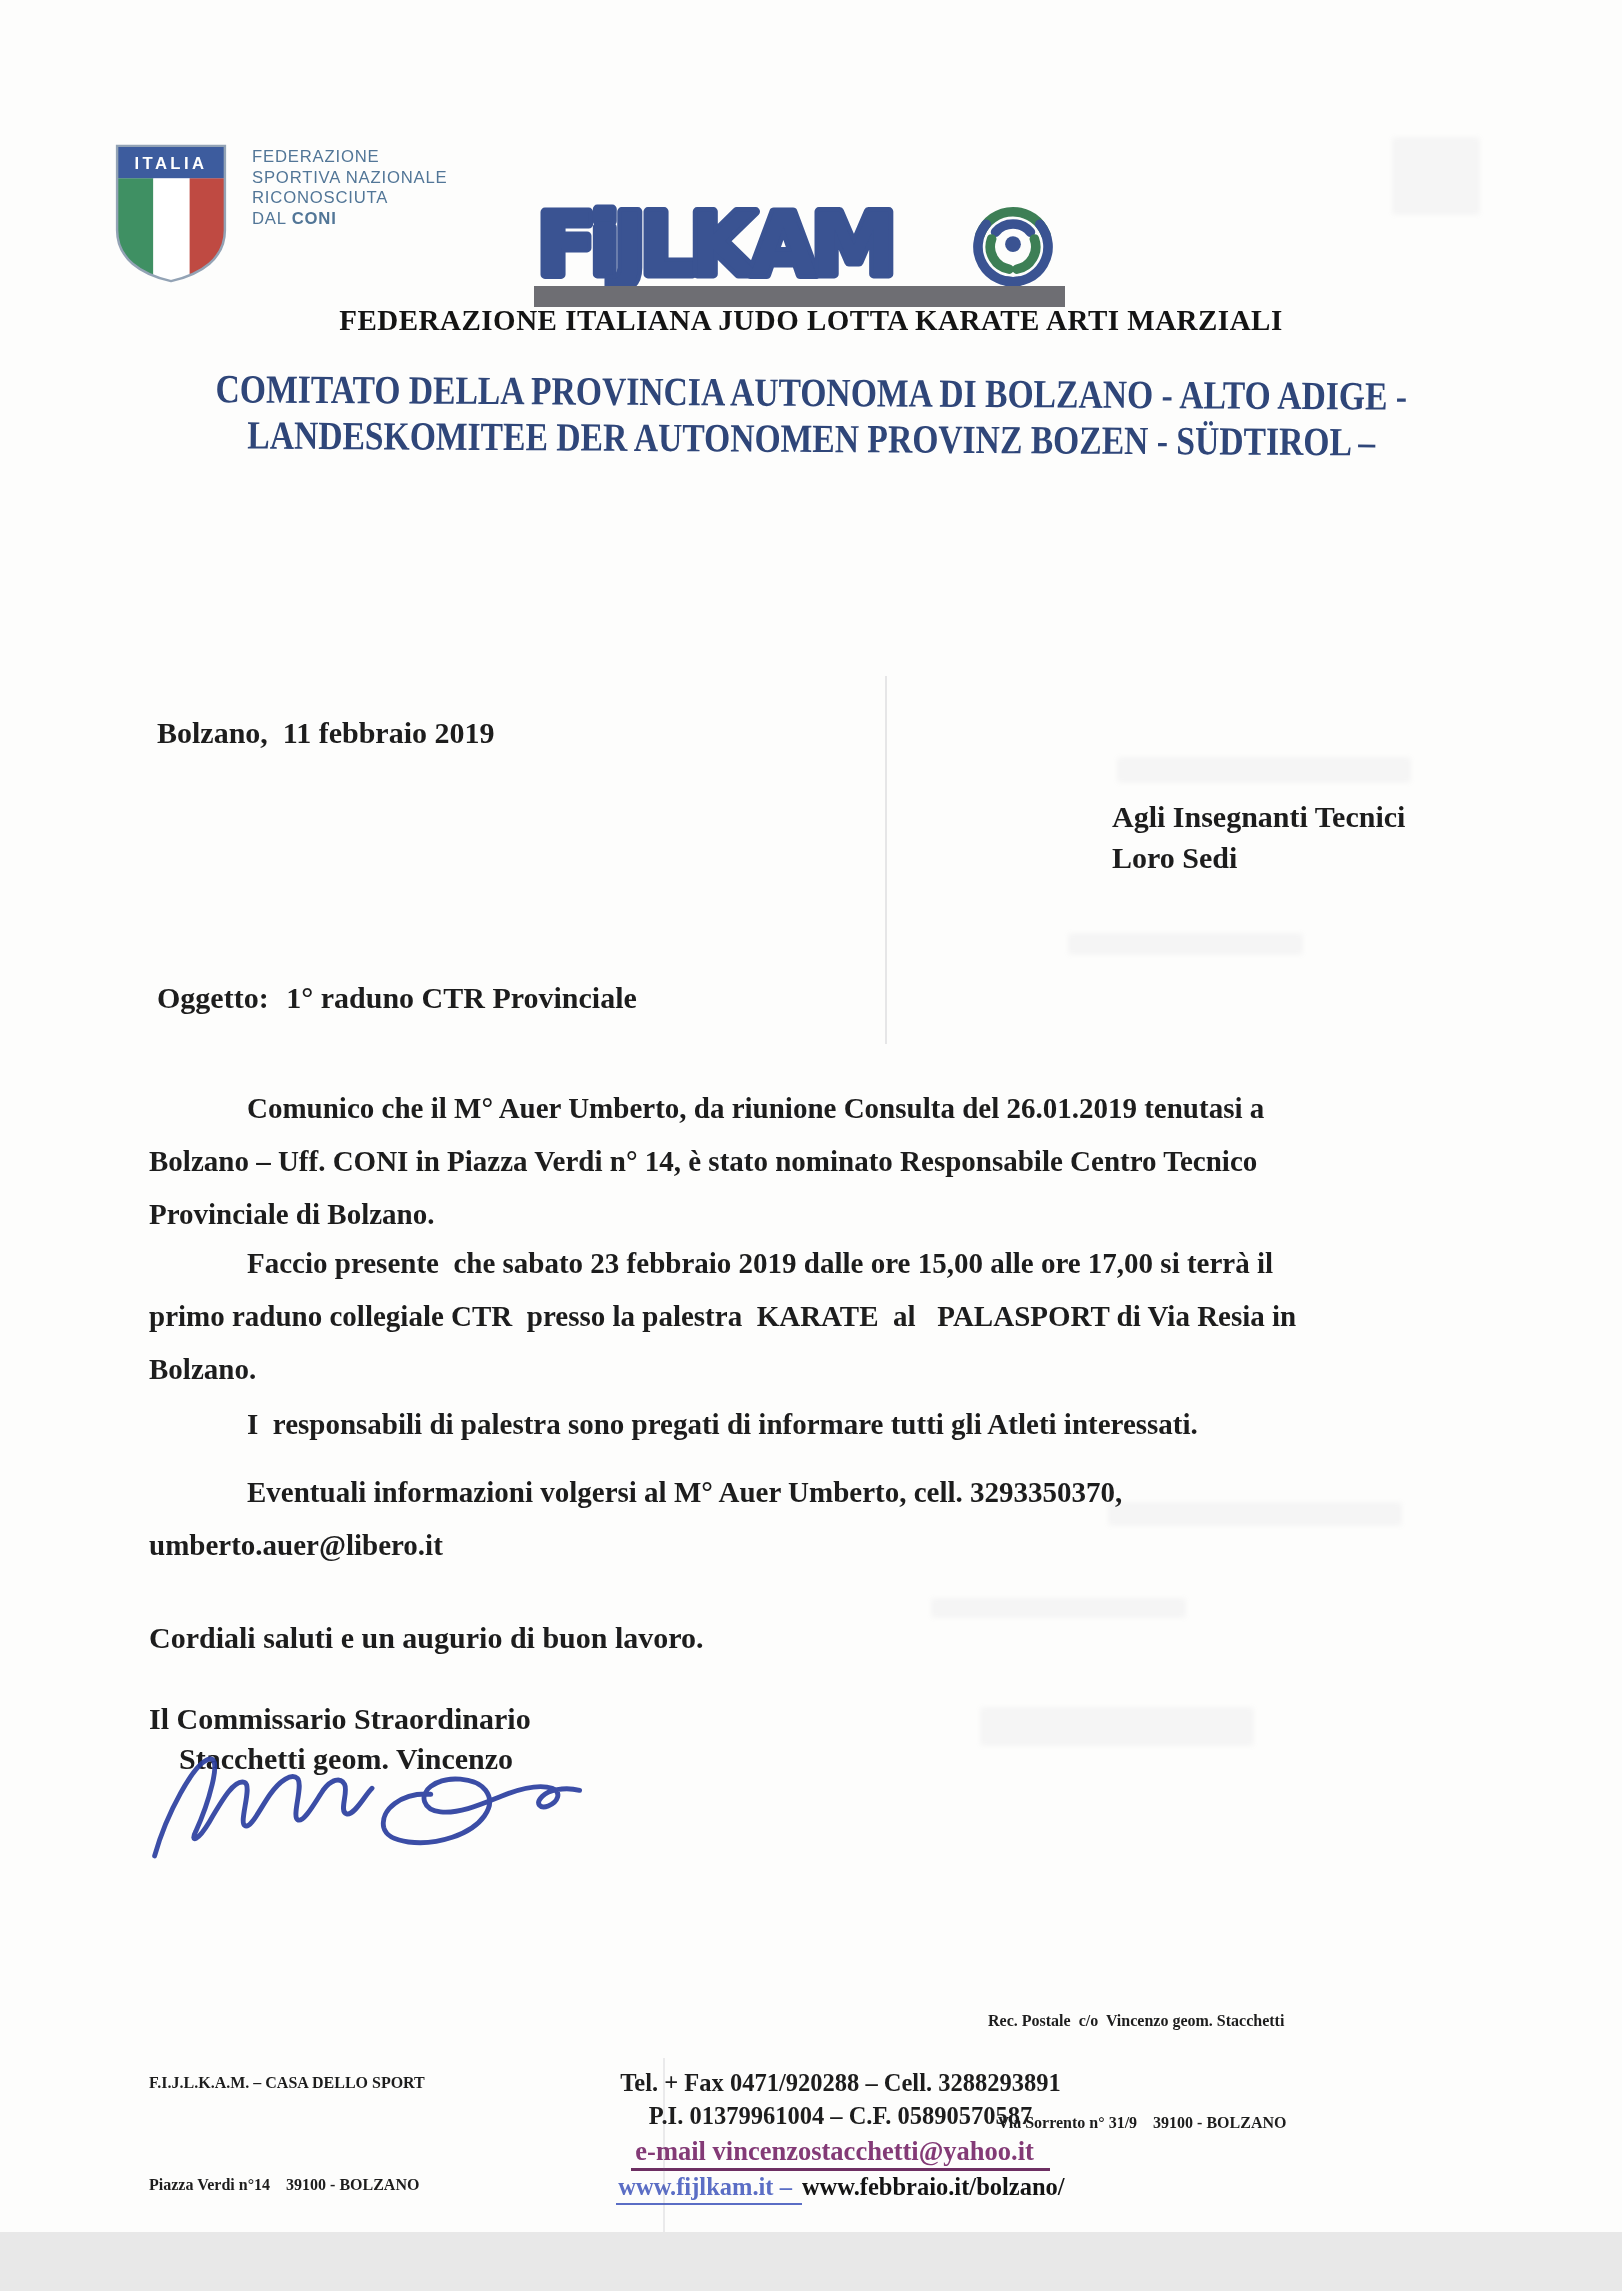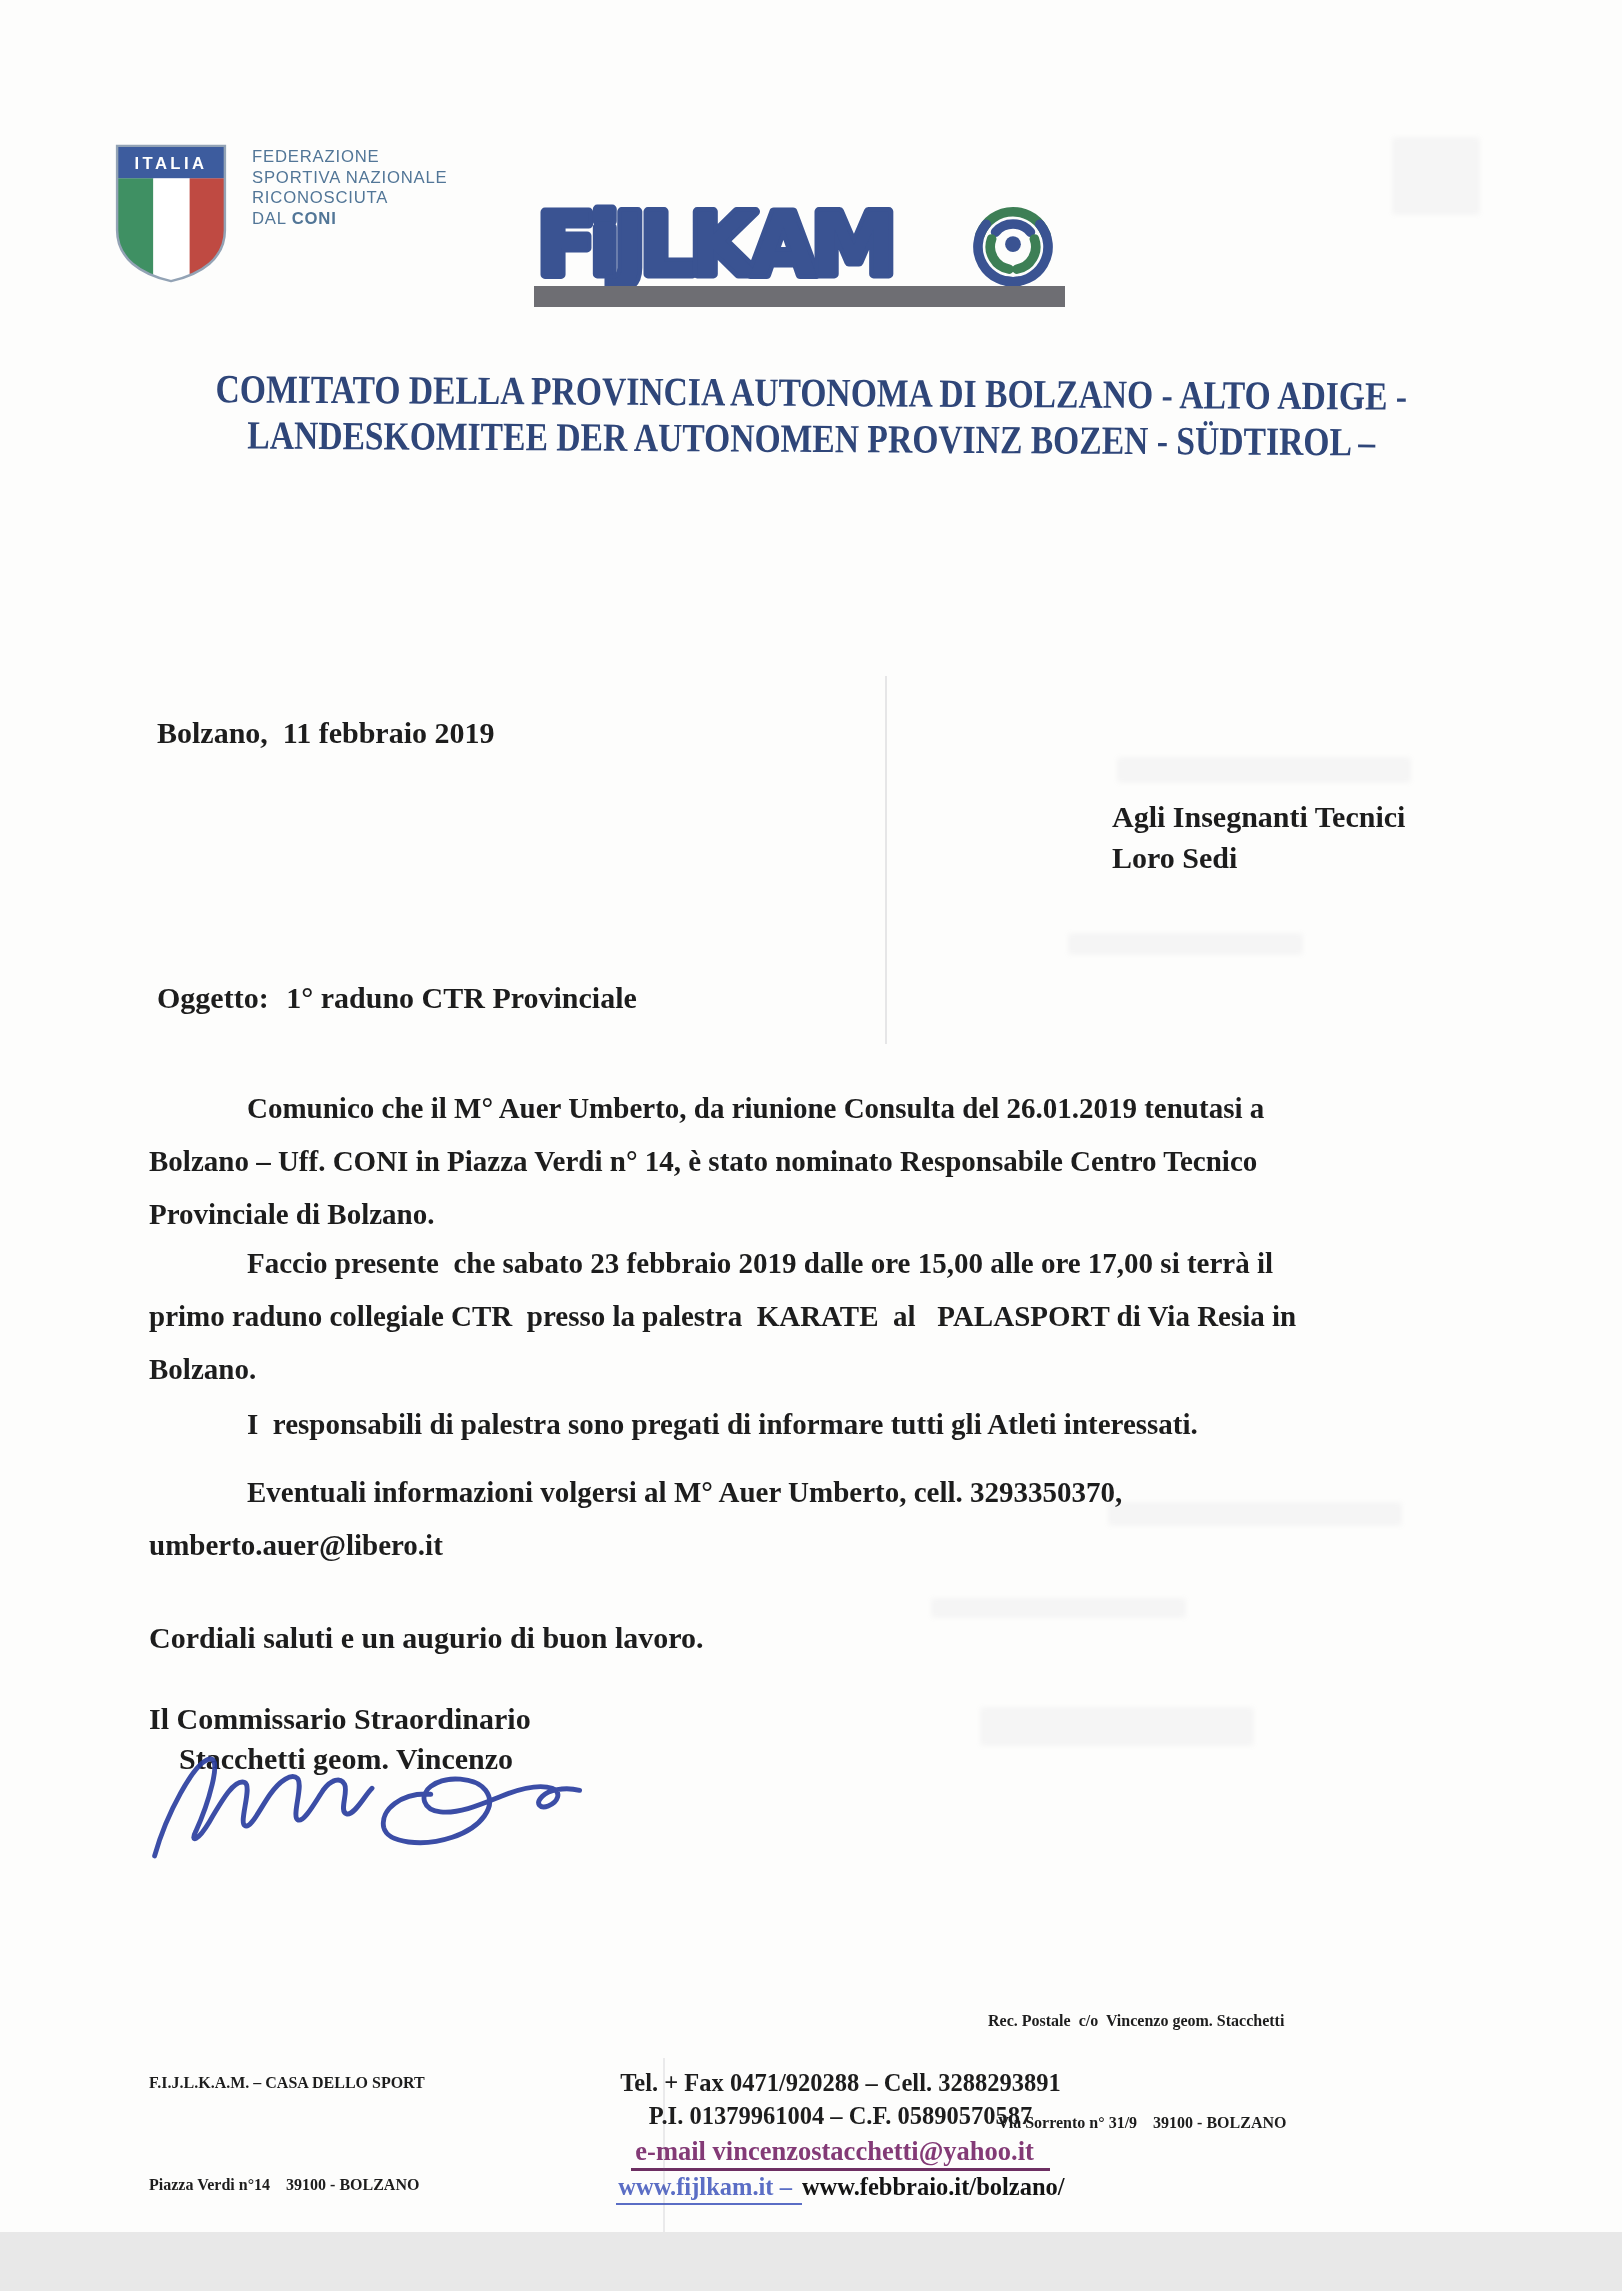--- a/index.html
+++ b/index.html
@@ -110,20 +110,21 @@
           <path d="M22.4,44.3 A40,40 0 0 1 97.6,44.3" stroke="#3a5392" stroke-width="11"></path>
           <path d="M40.1,41.3 A26,26 0 0 1 79.9,41.3" stroke="#3d7f55" stroke-width="11"></path>
         </g>
         <circle cx="60" cy="55" r="9" fill="#3a5392" stroke="none"></circle>
       </g>
     </svg>
   </div>
 
   <div class="abs bar" style="left:534px;top:286px;width:531px;height:20.6px;"></div>
 
+  <div class="abs fed-title" style="left:0;top:304px;">FEDERAZIONE ITALIANA JUDO LOTTA KARATE ARTI MARZIALI</div>
 
   <div class="abs committee" style="left:0;top:372px;">
     <span class="committee-line"><span class="cond">COMITATO DELLA PROVINCIA AUTONOMA DI BOLZANO - ALTO ADIGE -</span></span>
     <span class="committee-line"><span class="cond">LANDESKOMITEE DER AUTONOMEN PROVINZ BOZEN - SÜDTIROL –</span></span>
   </div>
 
   <div class="abs line31 pre" style="left:157px;top:712px;">Bolzano,  11 febbraio 2019</div>
 
   <div class="abs line31" style="left:1112px;top:796px;">
     <div>Agli Insegnanti Tecnici</div>

